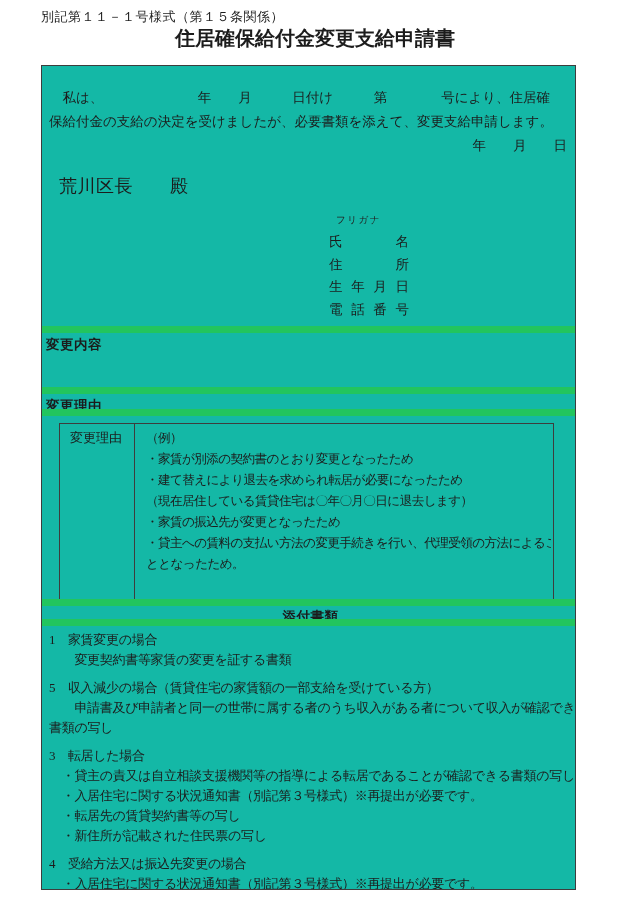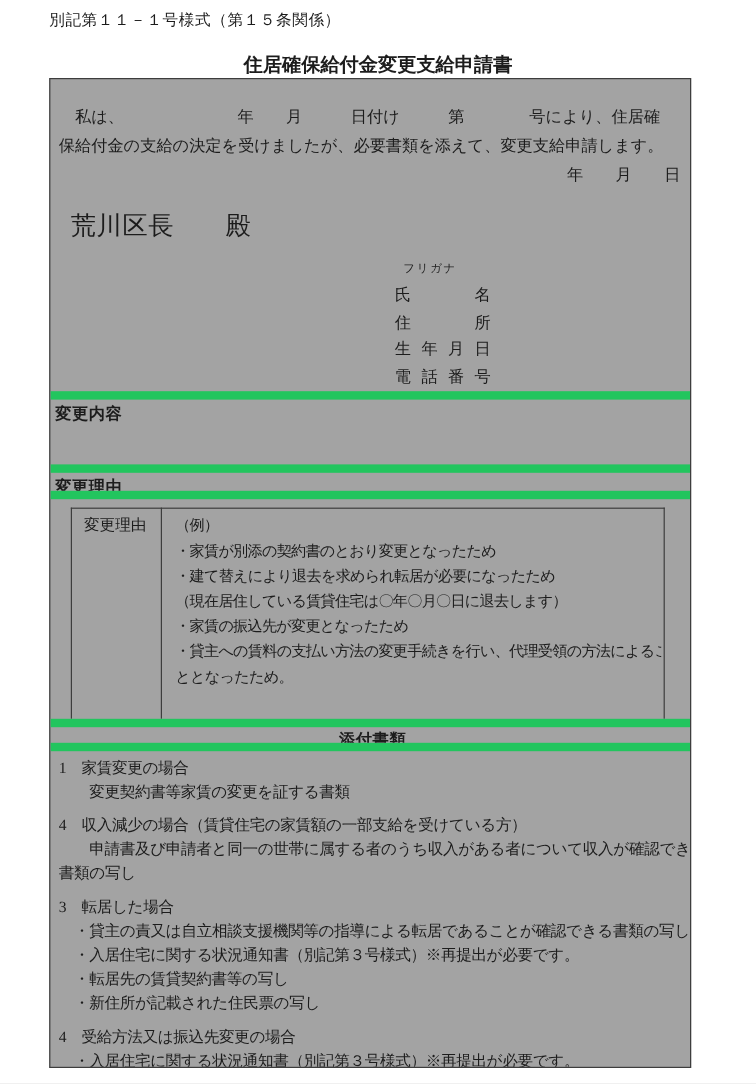--- a/index.html
+++ b/index.html
@@ -9,38 +9,38 @@
     font-family:"Liberation Serif","DejaVu Serif",serif;
     color:#1c1c1c;
   }
   .page { position:absolute; inset:0; overflow:hidden; }
 
   .form-code {
     position:absolute; left:41px; top:8px;
     font-size:13px; letter-spacing:0.5px; white-space:pre;
   }
   .doc-title {
-    position:absolute; left:0; top:44px; width:100%;
-    text-align:center; font-size:16px; font-weight:bold;
+    position:absolute; left:0; top:25px; width:100%;
+    text-align:center; font-size:20px; font-weight:bold;
     font-family:"Liberation Sans","DejaVu Sans",sans-serif;
   }
 
   .form-box {
     position:absolute; left:41px; top:65px; width:535px; height:825px;
-    border:1px solid #3d3d3d; background:#a3a3a3; overflow:hidden;
+    border:1px solid #3d3d3d; background:#14b8a6; overflow:hidden;
   }
   .sec { overflow:hidden; }
   .bt { border-top:7px solid #22c55e; }
 
   
   .intro { height:260px; }
   .intro-par { padding:20px 0 0 7px; font-size:13.5px; line-height:24px; }
   .intro-par div { white-space:pre; overflow:hidden; }
   .date-line { margin-top:3px; text-align:right; padding-right:8px; font-size:13.5px; white-space:pre; }
-  .addressee { margin-top:19px; padding-left:17px; font-size:21px; letter-spacing:0.5px; white-space:pre; }
+  .addressee { margin-top:19px; padding-left:17px; font-size:18px; letter-spacing:0.5px; white-space:pre; }
   .applicant { margin-top:16px; margin-left:287px; }
   .furigana { font-size:9.5px; letter-spacing:1.5px; padding-left:7px; margin-bottom:4px; color:#222; }
   .app-row {
     font-size:13.5px; line-height:22.5px; width:80px;
     text-align:justify; text-align-last:justify; white-space:pre-wrap;
   }
 
   
   .sec-label {
     font-family:"Liberation Sans","DejaVu Sans",sans-serif;
@@ -131,21 +131,21 @@
 
     <div class="sec attach-body bt">
         <div class="attach-section">
         <div>
             <div class="aline">1　家賃変更の場合</div>
             <div class="aline">　　変更契約書等家賃の変更を証する書類</div>
           </div>
       </div>
         <div class="attach-section">
         <div>
-            <div class="aline">4　収入減少の場合（賃貸住宅の家賃額の一部支給を受けている方）</div>
+            <div class="aline">5　収入減少の場合（賃貸住宅の家賃額の一部支給を受けている方）</div>
             <div class="aline">　　申請書及び申請者と同一の世帯に属する者のうち収入がある者について収入が確認できる</div>
             <div class="aline">書類の写し</div>
           </div>
       </div>
         <div class="attach-section">
         <div>
             <div class="aline">3　転居した場合</div>
             <div class="aline">　・貸主の責又は自立相談支援機関等の指導による転居であることが確認できる書類の写し</div>
             <div class="aline">　・入居住宅に関する状況通知書（別記第３号様式）※再提出が必要です。</div>
             <div class="aline">　・転居先の賃貸契約書等の写し</div>

